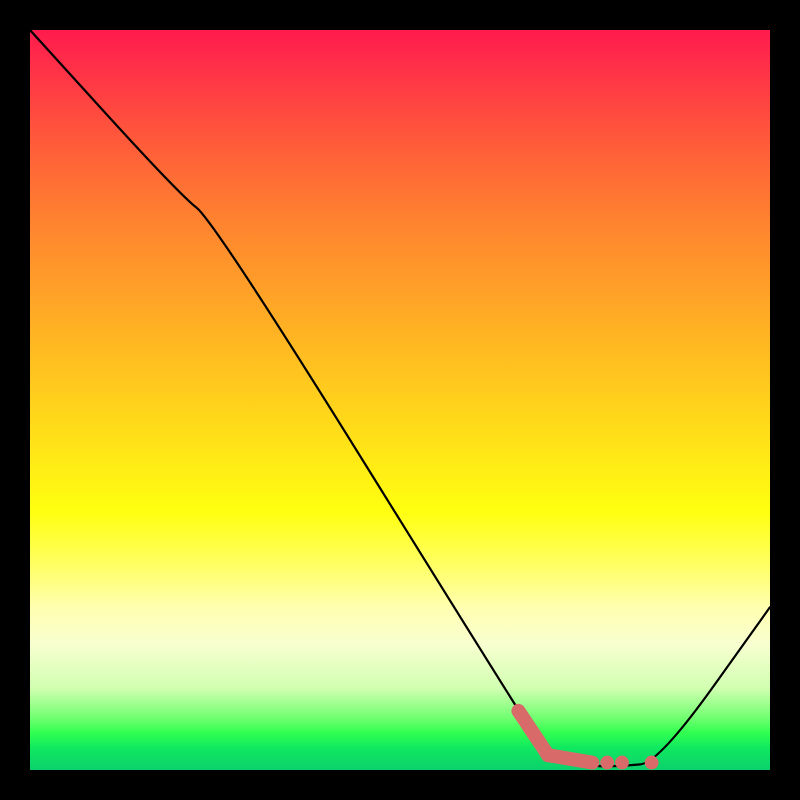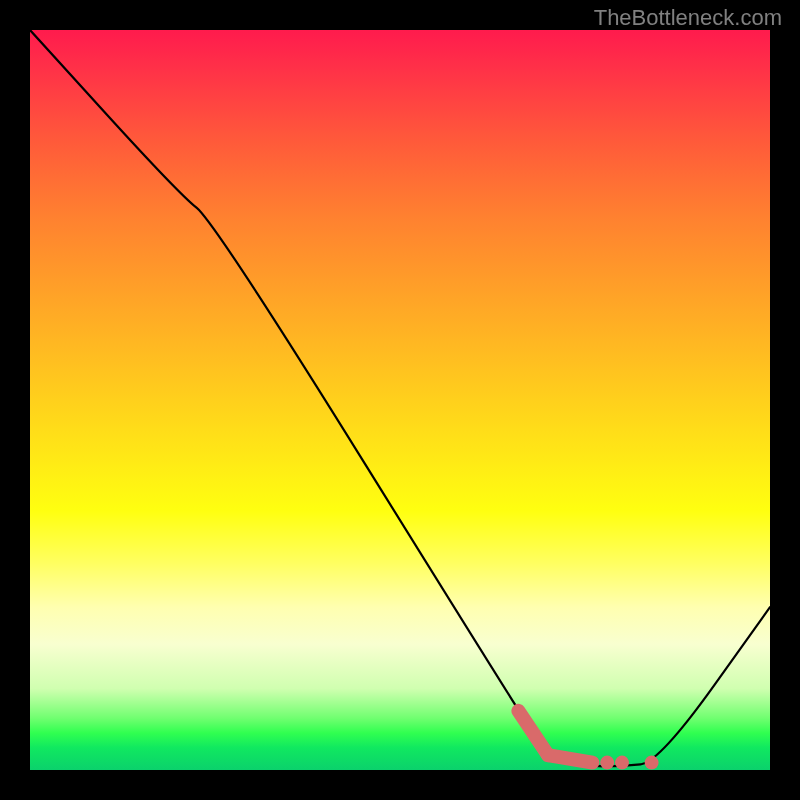--- a/index.html
+++ b/index.html
@@ -56,21 +56,20 @@
     top: 0;
     width: 740px;
     height: 740px;
     pointer-events: none;
   }
 </style>
 </head>
 <body>
 
 <div class="container">
-  <div class="watermark">TheBottleneck.com</div>
   <div class="plot-area">
     <svg class="curve" viewBox="0 0 740 740" preserveAspectRatio="none">
       <path id="main-curve" fill="none" stroke="#000000" stroke-width="2.2" stroke-linecap="round" stroke-linejoin="round" d="M 0 0 Q 0 0 74 81.39999999999998 Q 148 162.79999999999995 166.5 177.59999999999997 Q 185 192.39999999999998 336.70000000000005 436.59999999999997 Q 488.40000000000003 680.8 503.20000000000005 703 Q 518 725.2 536.5 730.75 Q 555 736.3 573.5 736.3 Q 592 736.3 610.5 734.45 Q 629 732.6 684.5 654.9000000000001 T 740 577.2"></path>
       <g id="markers">
           <line x1="488.40000000000003" y1="680.8" x2="518" y2="725.2" stroke="#d96a6a" stroke-width="14" stroke-linecap="round"></line>
           <line x1="518" y1="725.2" x2="562.4" y2="732.6" stroke="#d96a6a" stroke-width="14" stroke-linecap="round"></line>
           <circle cx="577.2" cy="732.6" r="7" fill="#d96a6a"></circle>
           <circle cx="592" cy="732.6" r="7" fill="#d96a6a"></circle>
           <circle cx="621.6" cy="732.6" r="7" fill="#d96a6a"></circle>
         </g>

